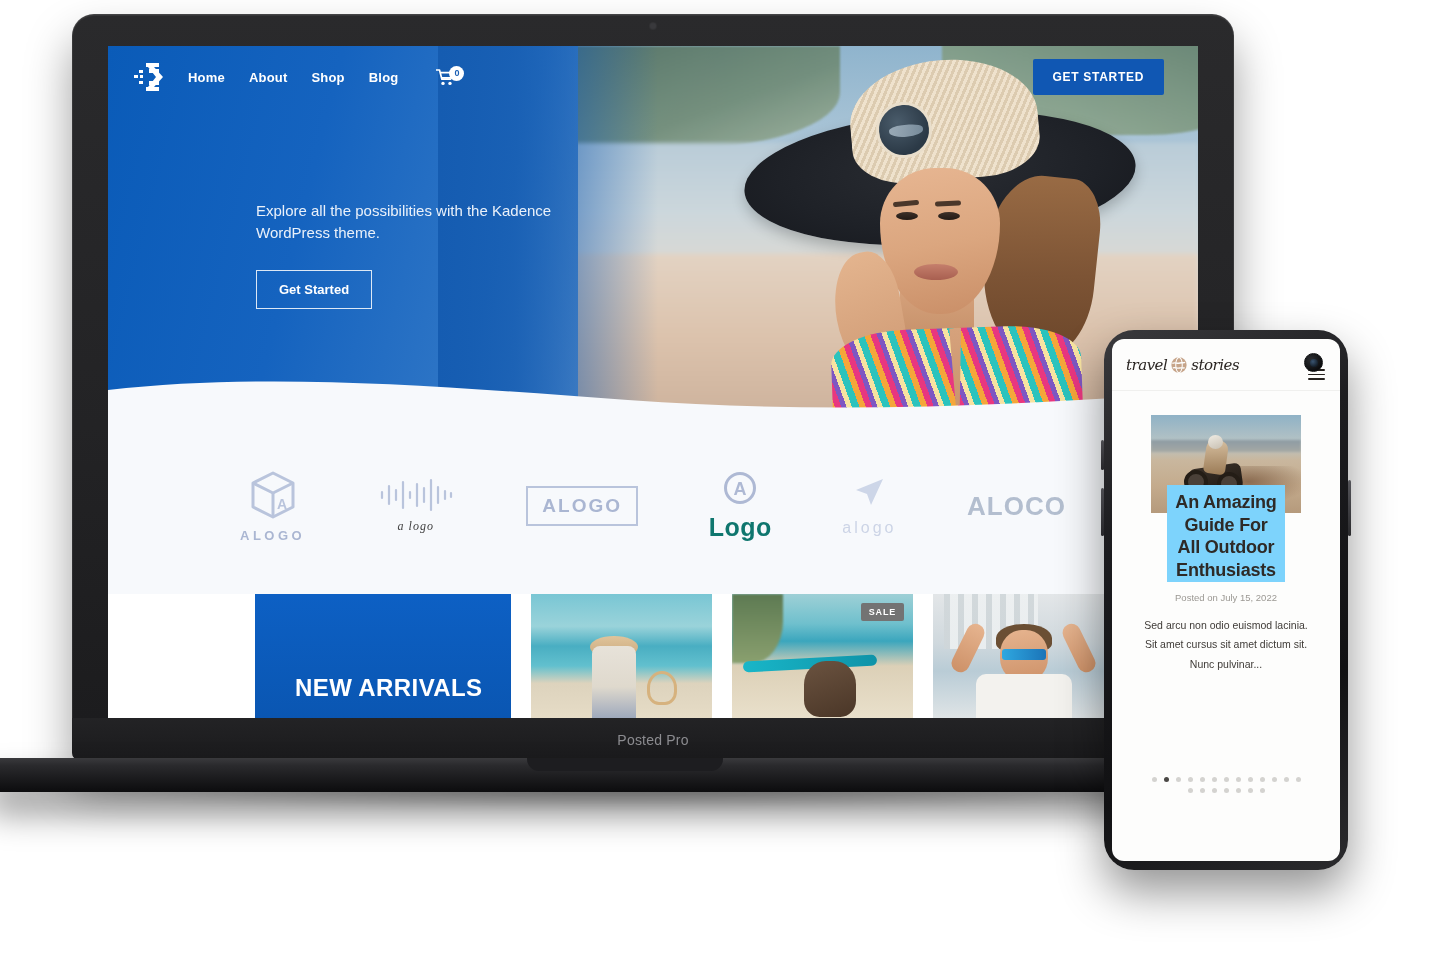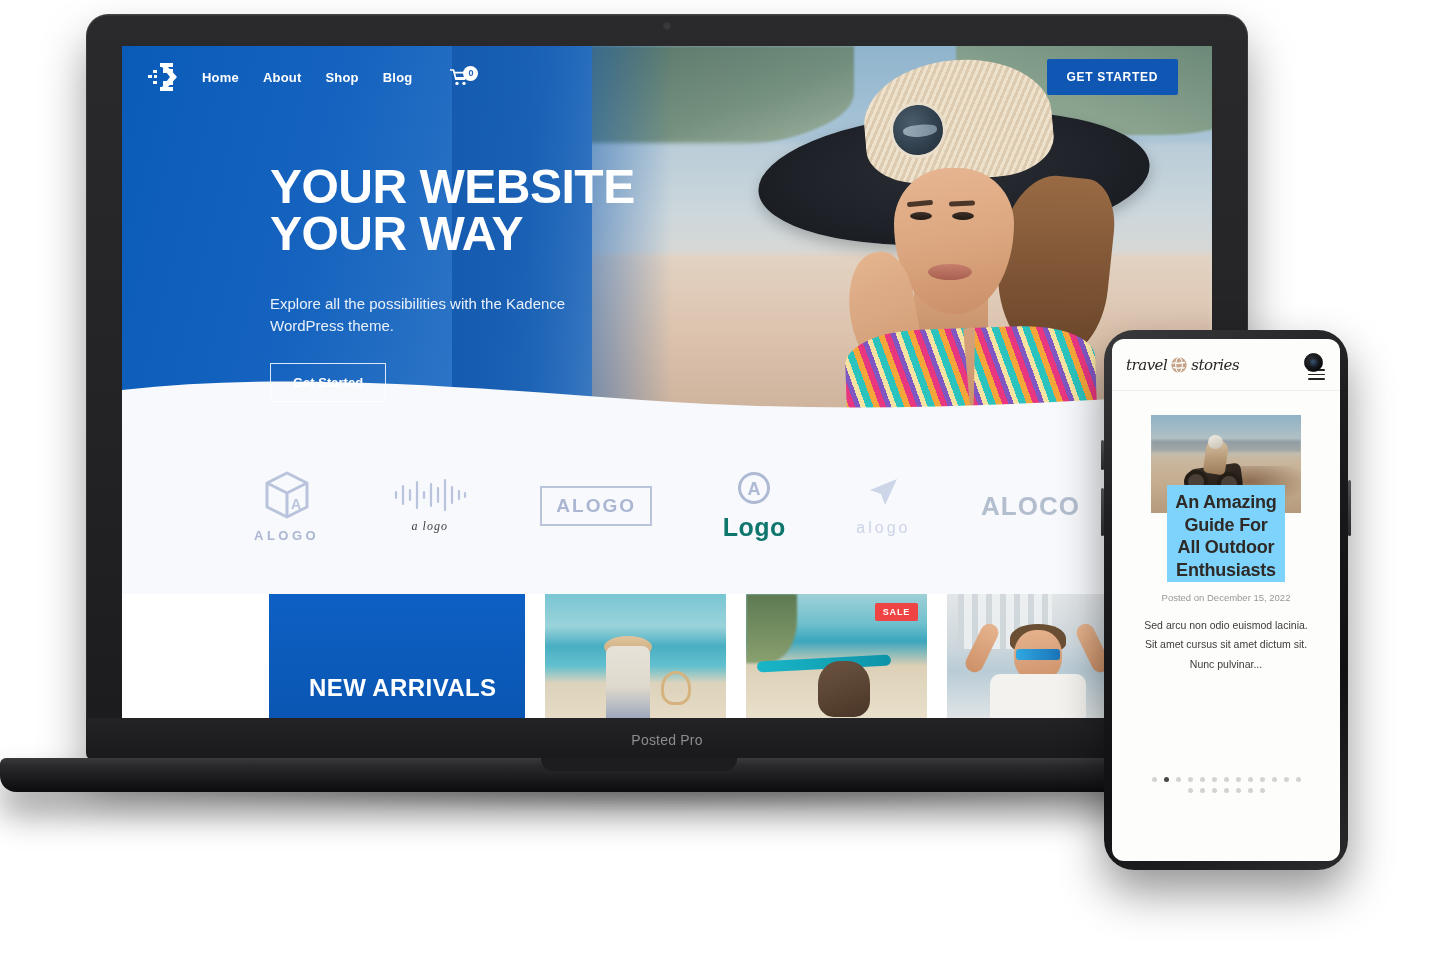--- a/index.html
+++ b/index.html
@@ -5,21 +5,21 @@
   * { box-sizing: border-box; margin: 0; padding: 0; }
   html, body {
     width: 1440px; height: 960px;
     background: #ffffff;
     font-family: "Liberation Sans", sans-serif;
     overflow: hidden;
   }
   .stage { position: relative; width: 1440px; height: 960px; background:#fff; }
 
   
-  .laptop { position: absolute; left: 86px; top: 14px; width: 1162px; height: 790px; }
+  .laptop { position: absolute; left: 72px; top: 14px; width: 1162px; height: 790px; }
 
   .laptop-lid {
     position: absolute; left: 0; top: 0; width: 1162px; height: 748px;
     background: linear-gradient(180deg,#2a2a2c 0%,#232325 55%,#1b1b1d 100%);
     border-radius: 22px 22px 10px 10px;
     box-shadow: 0 26px 46px rgba(0,0,0,.38), 0 2px 0 rgba(255,255,255,.06) inset;
   }
   .laptop-lid:before{
     content:""; position:absolute; inset:0; border-radius:22px 22px 10px 10px;
     border:1px solid rgba(255,255,255,.07); pointer-events:none;
@@ -321,21 +321,21 @@
     position:absolute; left:50%; bottom:58px; transform:translateX(-50%);
     width:44px; height:11px; background: linear-gradient(90deg,#2fa8e0,#1b74b8);
     border-radius:3px;
   }
   .ph-man .armL,.ph-man .armR{
     position:absolute; bottom:44px; width:18px; height:52px;
     background: linear-gradient(180deg,#e6b48f,#cd9168); border-radius:9px;
   }
   .ph-man .armL{ left:26px; transform:rotate(26deg);} .ph-man .armR{ right:26px; transform:rotate(-26deg);}
   .sale-badge{
-    position:absolute; right:9px; top:9px; background:#ef4444; color:#fff;
+    position:absolute; right:9px; top:9px; background:#737373; color:#fff;
     font-size:9px; font-weight:bold; letter-spacing:.8px; padding:4px 8px; border-radius:2px;
   }
   .pcard.partial{ width:76px; }
 
   
   .phone{ position:absolute; left:1104px; top:330px; width:244px; height:540px; z-index:20; }
   .phone-body{
     position:absolute; inset:0;
     background: linear-gradient(150deg,#3a3a3d 0%,#1d1d20 30%,#111113 70%,#2b2b2e 100%);
     border-radius:30px;
@@ -499,22 +499,20 @@
                 </svg>
                 <span class="cart-count">0</span>
               </span>
             </div>
 
             <span class="nav-spacer"></span>
             <button class="btn-started">GET STARTED</button>
           </div>
 
           <div class="hero-copy">
-            <h1 class="hero-title">YOUR WEBSITE
-YOUR WAY</h1>
             <p class="hero-sub">Explore all the possibilities with the Kadence WordPress theme.</p>
             <button class="hero-btn">Get Started</button>
           </div>
 
           <svg class="hero-wave" viewBox="0 0 1090 54" preserveAspectRatio="none">
             <path d="M0,24 C160,6 330,20 520,34 C700,47 880,42 1090,26 L1090,54 L0,54 Z" fill="#f7f9fc"></path>
           </svg>
         </div>
 
         <div class="logos">
@@ -663,21 +661,21 @@
           <span class="helmet"></span>
         </div>
 
         <span class="ph-title-wrap">
           <span class="ph-title">An Amazing
 Guide For
 All Outdoor
 Enthusiasts</span>
         </span>
 
-        <div class="ph-date">Posted on December 15, 2022</div>
+        <div class="ph-date">Posted on July 15, 2022</div>
         <div class="ph-excerpt">Sed arcu non odio euismod lacinia. Sit amet cursus sit amet dictum sit. Nunc pulvinar...</div>
       </div>
 
       <div class="ph-dots">
         <div class="row" id="dots-row-1">
             <span class="d"></span>
             <span class="d on"></span>
             <span class="d"></span>
             <span class="d"></span>
             <span class="d"></span>

